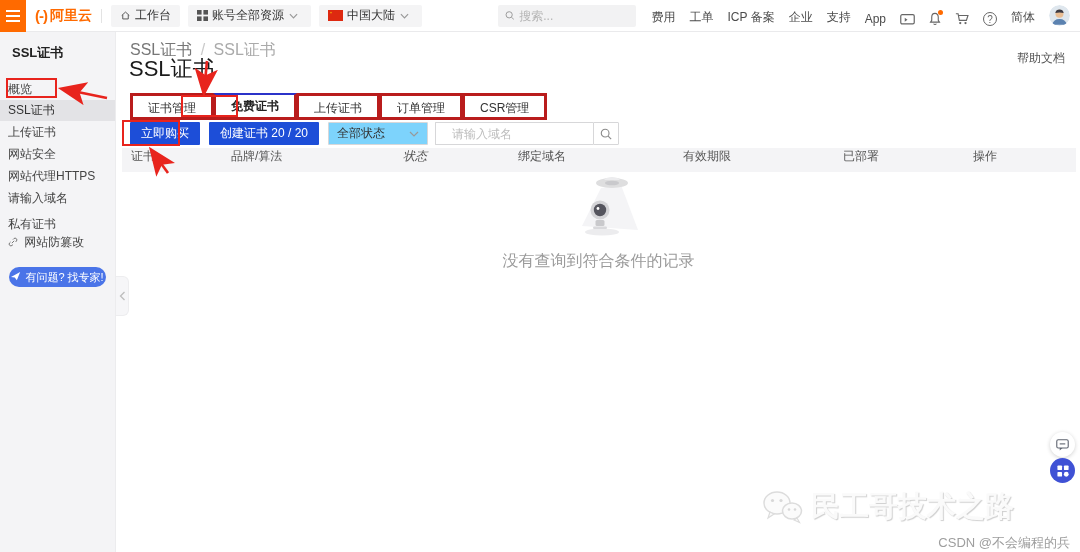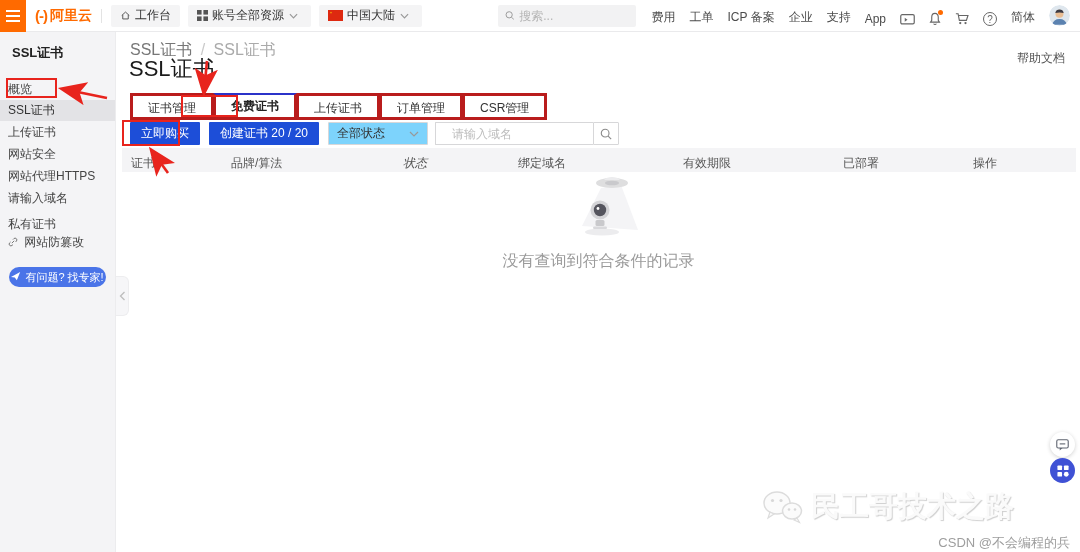--- a/index.html
+++ b/index.html
@@ -53,21 +53,21 @@
   .tab.active { border-top:2px solid #2b33c9; line-height:23px; font-weight:bold; color:#222; z-index:2; }
 
   .toolbar { position:absolute; left:13px; top:90px; display:flex; align-items:center; }
   .btn-primary { height:23px; background:#1d4ed8; color:#fff; border:none; font-size:12px; padding:0 11px; border-radius:1px; cursor:pointer; font-family:inherit; }
   .btn-create { margin-left:9px; }
   .select-box { margin-left:9px; width:100px; height:23px; border:1px solid #d7d7d9; border-radius:1px; display:flex; align-items:center; justify-content:space-between; padding:0 8px; background:#7dd3fc; color:#333; cursor:pointer; }
   .domain-input { margin-left:7px; width:158px; height:23px; border:1px solid #d7d7d9; border-right:none; border-radius:1px 0 0 1px; padding:0 16px; font-size:12px; outline:none; font-family:inherit; color:#333; }
   .domain-input::placeholder { color:#bdbdbd; }
   .search-btn { width:26px; height:23px; border:1px solid #d7d7d9; border-radius:0 1px 1px 0; background:#fff; display:flex; align-items:center; justify-content:center; cursor:pointer; }
 
-  .table-head { position:absolute; left:5px; right:4px; top:116px; height:24px; background:#f4f4f6; display:flex; align-items:flex-end; color:#555; }
+  .table-head { position:absolute; left:5px; right:4px; top:116px; height:24px; background:#f4f4f6; display:flex; align-items:flex-start; color:#555; }
   .th { padding-left:9px; white-space:nowrap; }
   .th1{width:100px;} .th2{width:172px;} .th3{width:115px;font-style:italic;} .th4{width:165px;} .th5{width:160px;} .th6{width:130px;} .th7{flex:1;}
 
   .empty-wrap { position:absolute; left:0; right:0; top:142px; text-align:center; }
   .empty-text { margin-top:6px; color:#9b9b9b; font-size:16px; }
 
   
   .anno-box { position:absolute; border:2px solid #e8241d; z-index:40; pointer-events:none; }
   #anno-side { left:6px; top:78px; width:51px; height:20px; }
   #anno-tab { left:181px; top:95px; width:57px; height:22px; }

